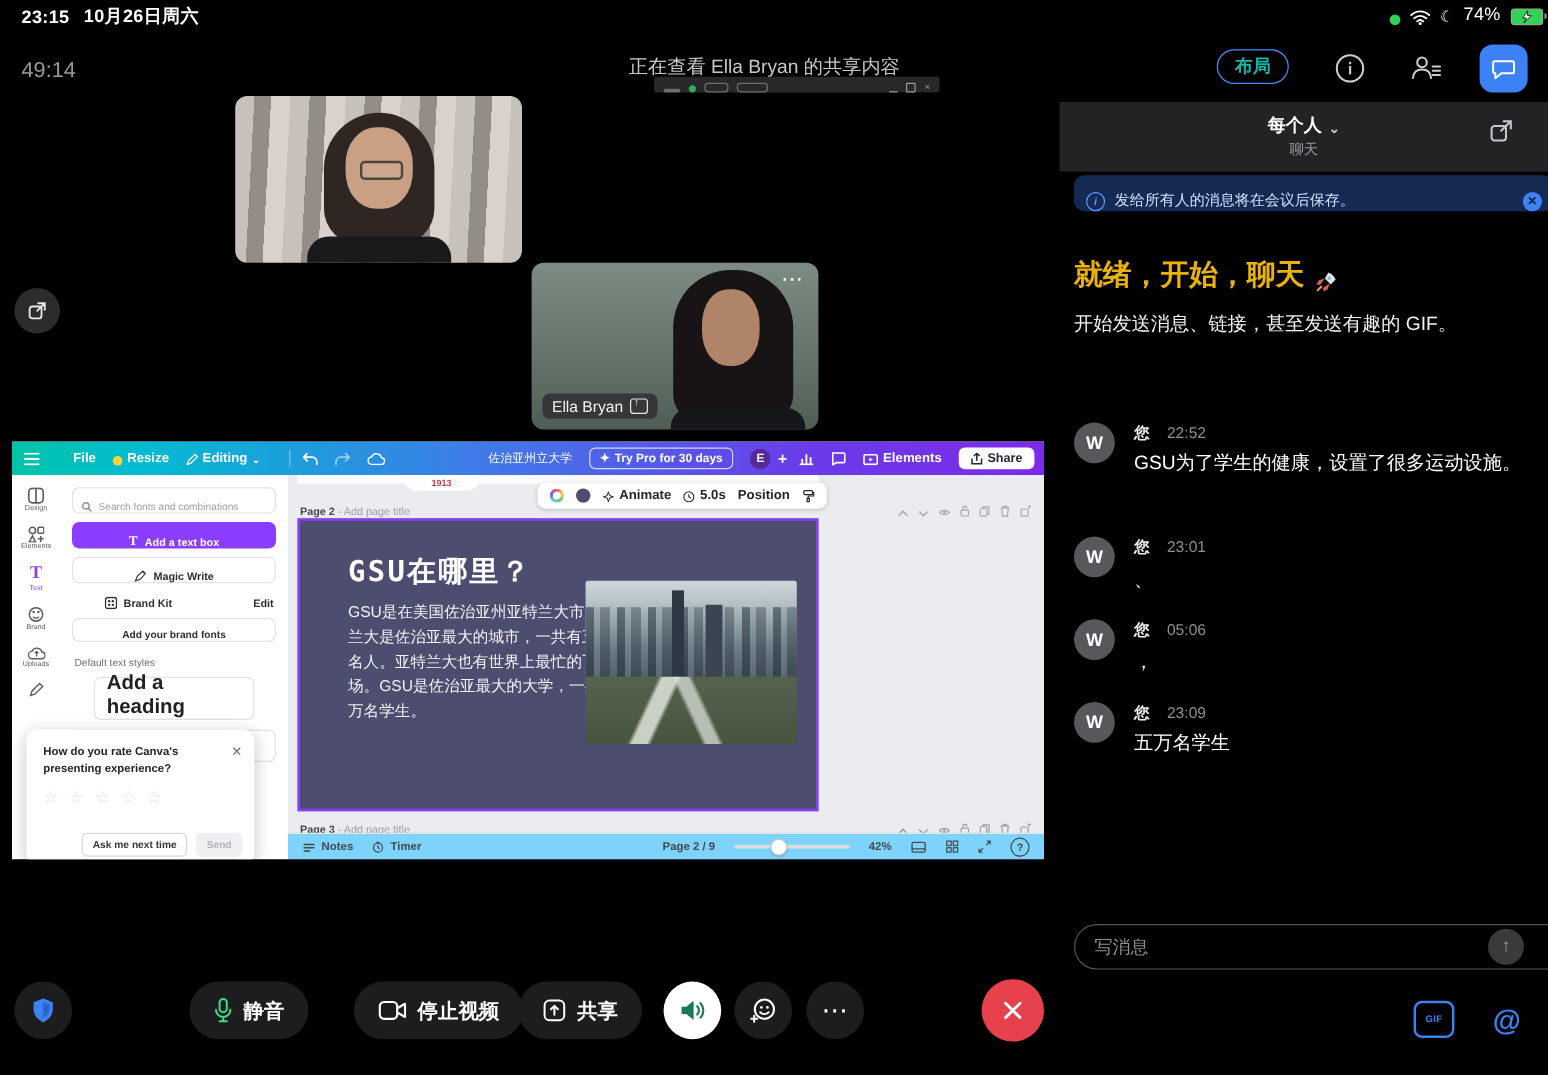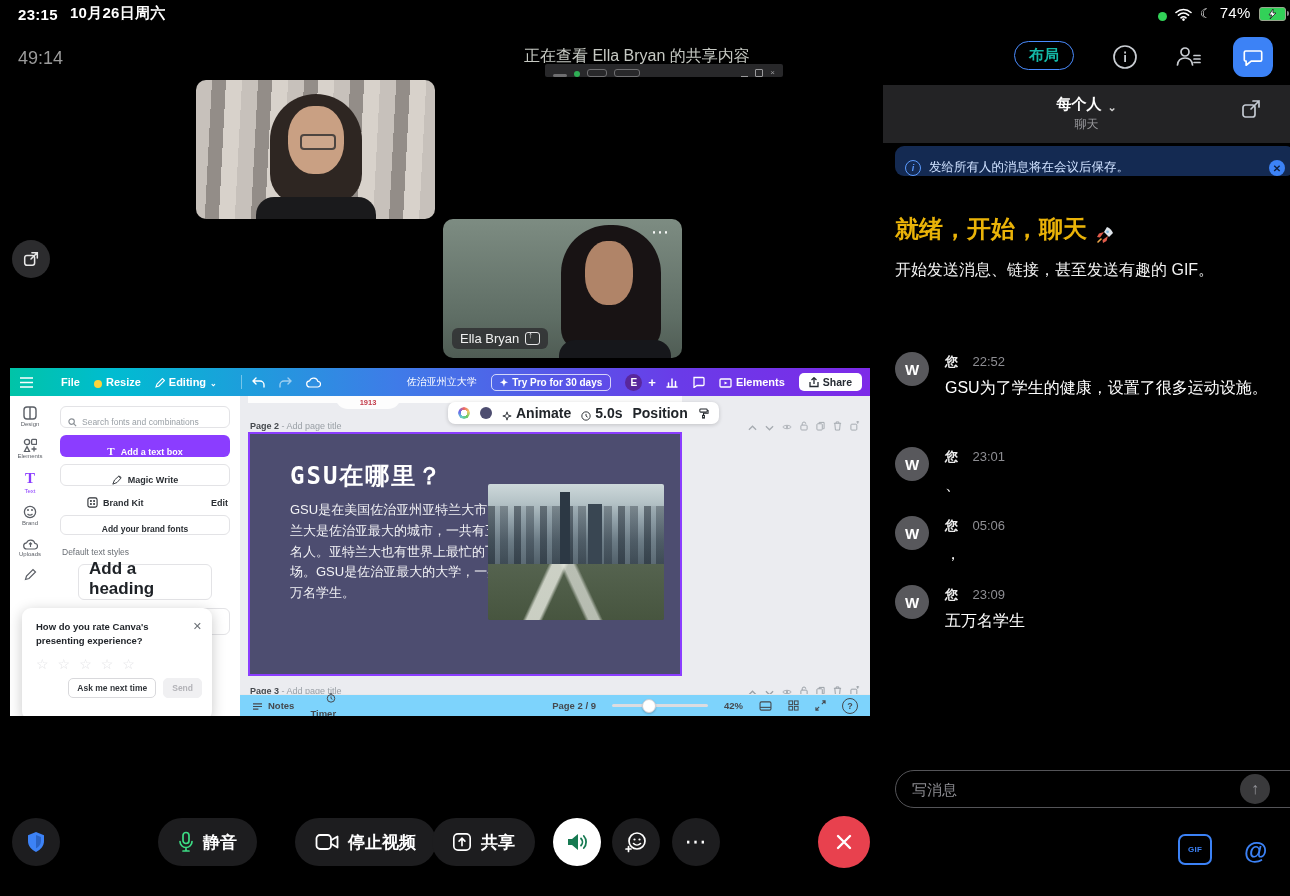--- a/index.html
+++ b/index.html
@@ -63,21 +63,21 @@
   .rail-item{display:flex;flex-direction:column;align-items:center;gap:1px;color:#5b5f66;margin-bottom:11px;}
   .rail-item .lbl{font-size:6px;}
   .rail-item.sel{color:#8b3dff;}
   .panel-box{border:1px solid #e3e3e6;border-radius:6px;background:#fff;}
   .canvas-area{background:#ebecf0;}
   .ptitle{font-size:9px;color:#9aa0a6;}
   .ptitle b{color:#45494e;}
   .slide{background:#4d4d70;border:2px solid #8b3dff;}
   .mi{color:#9aa0a6;}
   .obj-toolbar{background:#fff;border-radius:7px;box-shadow:0 1px 4px rgba(0,0,0,.18);
-               display:flex;align-items:center;gap:10px;padding:0 10px;height:22px;font-size:14px;
+               display:flex;align-items:center;gap:10px;padding:0 10px;height:22px;font-size:11px;
                color:#21252a;font-weight:bold;}
   .cv-status{background:#7dd3fc;border-top:1px solid #e8e8ea;display:flex;align-items:center;
              font-size:9.5px;color:#45494e;font-weight:bold;}
   .popup{background:#fff;border-radius:9px;box-shadow:0 3px 14px rgba(0,0,0,.22);}
   .pbtn{border:1px solid #d9d9dc;border-radius:5px;font-size:8.5px;font-weight:bold;color:#33373c;
         padding:4px 8px;background:#fff;}
   .pbtn.disabled{background:#f0f0f2;color:#b3b3b8;border-color:#f0f0f2;}
 </style>
 </head>
 <body>
@@ -442,21 +442,21 @@
       <div class="abs" style="left:8px;top:306px;width:430px;height:8px;background:#e9c88e;"></div>
     </div>
 
     <div class="abs cv-status" style="left:230px;right:0;bottom:0;height:21px;padding:0 12px;gap:16px;">
       <span class="flex" style="gap:5px;">
         <svg width="11" height="9" viewBox="0 0 12 10">
             <path d="M1 2h10M1 5h10M1 8h6" stroke="#45494e" stroke-width="1.3"></path>
           </svg>
         <span>Notes</span>
       </span>
-      <span class="flex" style="gap:5px;flex-direction:column;">
+      <span class="flex" style="gap:5px;">
         <svg width="10" height="10" viewBox="0 0 12 12">
             <circle cx="6" cy="6.5" r="4.5" stroke="#45494e" stroke-width="1.2" fill="none"></circle>
             <path d="M6 4v2.5l1.7 1M4.5 1h3" stroke="#45494e" stroke-width="1.2" fill="none"></path>
           </svg>
         <span>Timer</span>
       </span>
       <span style="flex:1;"></span>
       <span>Page 2 / 9</span>
       <span style="position:relative;width:96px;height:3px;background:#dcdce0;border-radius:2px;">
         <span style="position:absolute;left:30px;top:-5px;width:12px;height:12px;border-radius:50%;background:#fff;border:1px solid #cfcfd4;box-shadow:0 1px 2px rgba(0,0,0,.2);"></span>
@@ -481,21 +481,21 @@
     <div class="abs popup" style="left:12px;top:240px;width:190px;height:112px;z-index:9;">
       <div style="margin:12px 26px 0 14px;font-size:9.5px;font-weight:bold;color:#22262b;line-height:1.45;">How do you rate Canva's presenting experience?</div>
       <span style="position:absolute;right:10px;top:12px;color:#6a6f75;font-size:11px;">✕</span>
       <div class="flex" style="margin:8px 0 0 14px;gap:9px;color:#e3e3e6;font-size:14px;">
         <span>☆</span>
           <span>☆</span>
           <span>☆</span>
           <span>☆</span>
           <span>☆</span>
       </div>
-      <div class="flex" style="position:absolute;right:10px;bottom:22px;gap:7px;">
+      <div class="flex" style="position:absolute;right:10px;bottom:6px;gap:7px;">
         <button class="pbtn">Ask me next time</button>
         <button class="pbtn disabled">Send</button>
       </div>
     </div>
   </div>
 
   <div class="abs chat-head" style="left:883px;top:85px;width:407px;height:58px;">
     <div class="flex" style="justify-content:center;margin-top:10px;gap:6px;color:#fff;font-size:15px;font-weight:bold;">
       <span>每个人</span>
       <span style="font-size:11px;color:#cfcfcf;">⌄</span>

